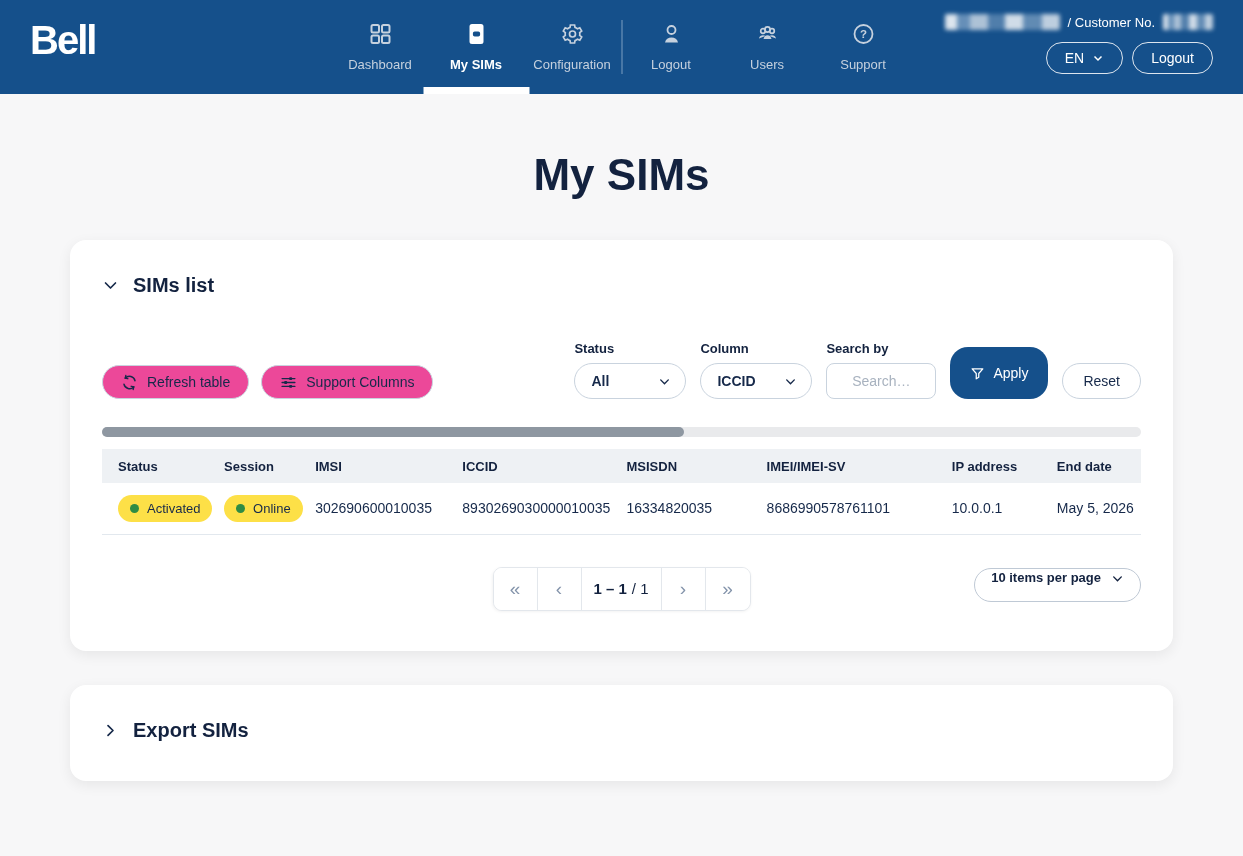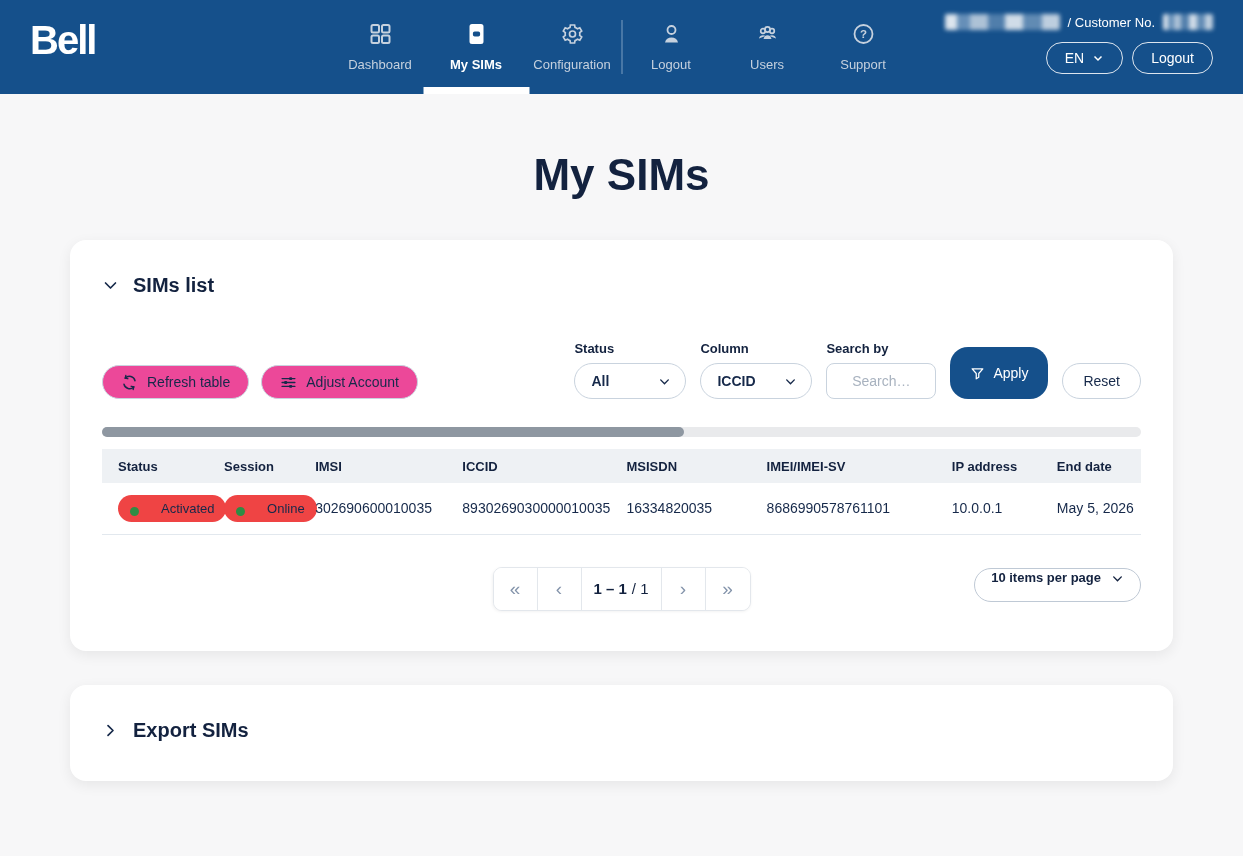--- a/index.html
+++ b/index.html
@@ -242,23 +242,23 @@
   }
   tbody td {
     height:51px;
     font-size:14px;
     color:#16294a;
     padding:0 0 0 16px;
     border-bottom:1px solid #e2e8ee;
   }
   .badge {
     display:inline-flex;
-    align-items:flex-end;
-    gap:22px;
-    background:#ef4444;
+    align-items:center;
+    gap:8px;
+    background:#fde047;
     border-radius:14px;
     padding:6px 12px;
     font-size:13px;
     color:#16294a;
   }
   .badge .dot {
     width:9px; height:9px;
     border-radius:50%;
     background:#2f8c44;
   }
@@ -445,21 +445,21 @@
         </button>
         <button class="pill-btn">
           <svg width="17" height="17" viewBox="0 0 24 24" fill="none" stroke="#16294a" stroke-width="2" stroke-linecap="round">
             <line x1="3" y1="6.5" x2="21" y2="6.5"></line>
               <rect x="13" y="4.5" width="4" height="4" rx="1" fill="#16294a" stroke="none"></rect>
             <line x1="3" y1="12" x2="21" y2="12"></line>
               <rect x="6" y="10" width="4" height="4" rx="1" fill="#16294a" stroke="none"></rect>
             <line x1="3" y1="17.5" x2="21" y2="17.5"></line>
               <rect x="13" y="15.5" width="4" height="4" rx="1" fill="#16294a" stroke="none"></rect>
           </svg>
-          <span>Adjust Account</span>
+          <span>Support Columns</span>
         </button>
       </div>
 
       <div class="toolbar-right">
         <div class="field">
           <span class="field-label">Status</span>
           <div class="select-box">
             <span>All</span>
             <svg width="13" height="13" viewBox="0 0 24 24" fill="none" stroke="#16294a" stroke-width="2.6" stroke-linecap="round">
                 <polyline points="5 9 12 16 19 9"></polyline>

